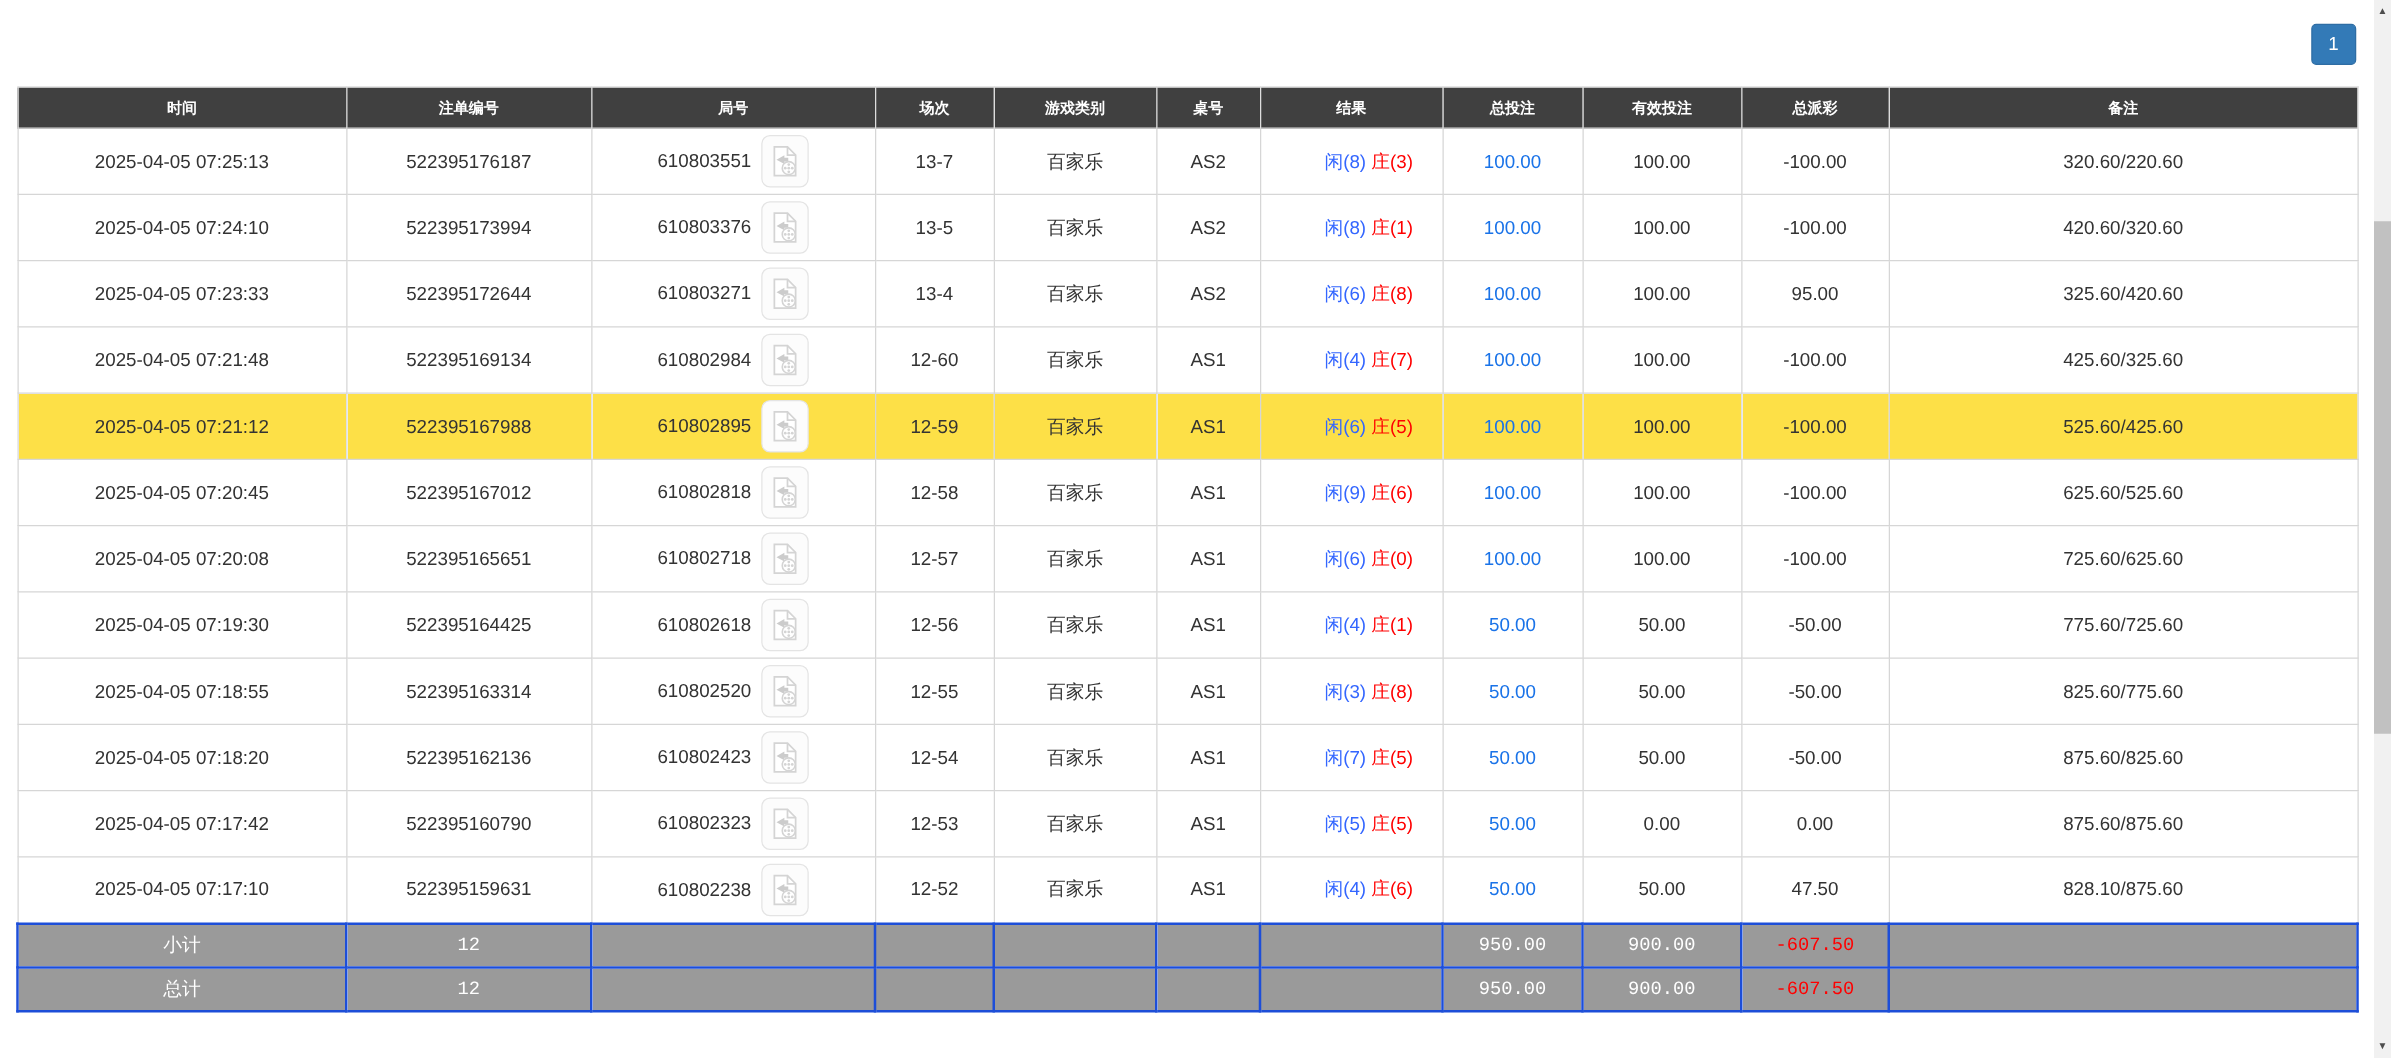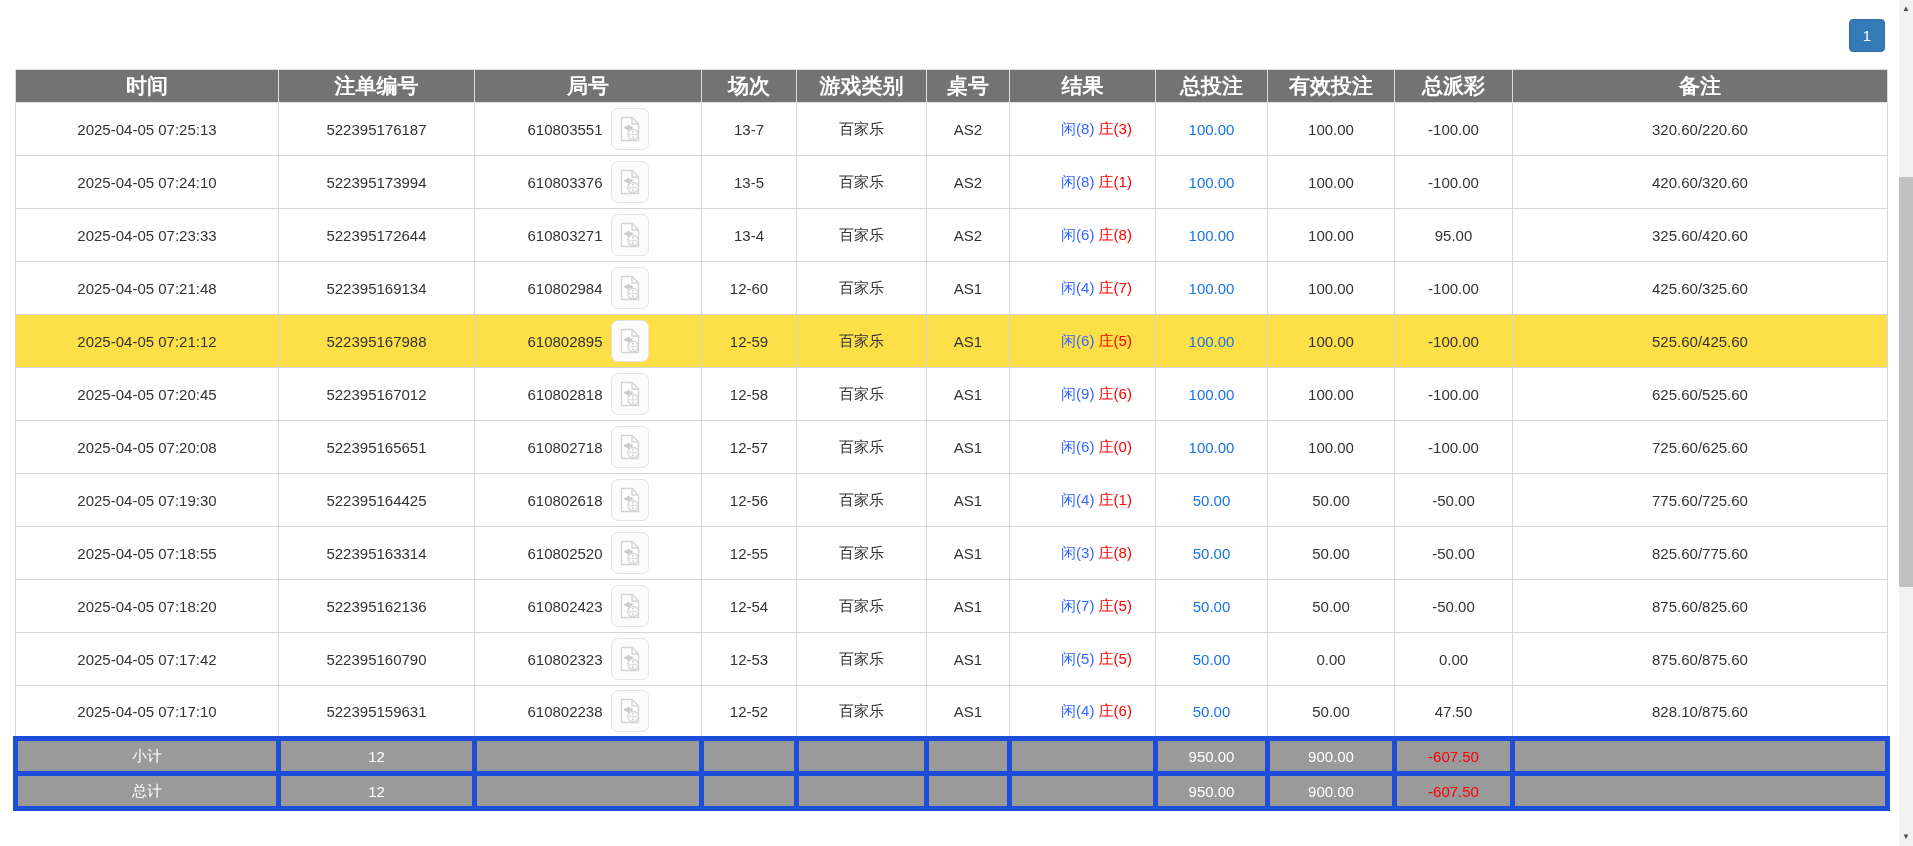--- a/index.html
+++ b/index.html
@@ -35,24 +35,24 @@
     font-family: inherit;
   }
   
   table.records {
     margin-top: 69px;
     width: 1872px;
     border-collapse: collapse;
     table-layout: fixed;
   }
   table.records th {
-    background: #737373;
+    background: #404040;
     color: #ffffff;
     font-weight: bold;
-    font-size: 21px;
+    font-size: 12px;
     height: 33px;
     border: 1px solid #dddddd;
     text-align: center;
     padding: 0 4px;
   }
   table.records td {
     border: 1px solid #d6d6d6;
     font-size: 15px;
     color: #333333;
     text-align: center;
@@ -64,21 +64,22 @@
   }
   tr.highlight td { background: #fde047; }
   .blue-link { color: #1a73e8; cursor: pointer; }
   .res-player { color: #3366ff; margin-left: 28px; }
   .res-banker { color: #ff0000; }
   .neg { color: #ff0000; margin-left: 48px; }
   tr.sum td {
     background: #9a9a9a;
     color: #ffffff;
     height: 35px;
-    border: 5px solid #1d4ed8;
+    border: 2px solid #1d4ed8;
+    font-family: Liberation Mono, monospace;
   }
   tr.sum td.neg { color: #ff0000; text-align: center; }
   
   .replay-btn {
     display: inline-flex;
     align-items: center;
     justify-content: center;
     width: 38px; height: 42px;
     margin-left: 8px;
     background: #fcfcfc;

